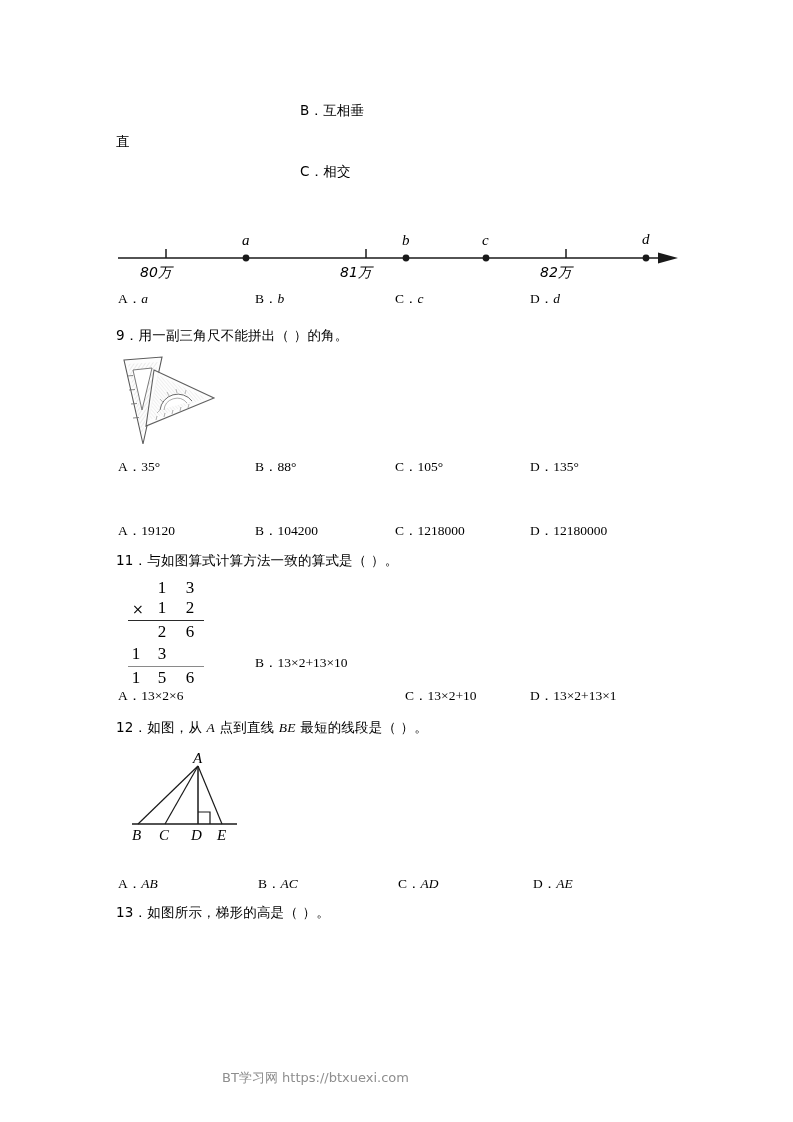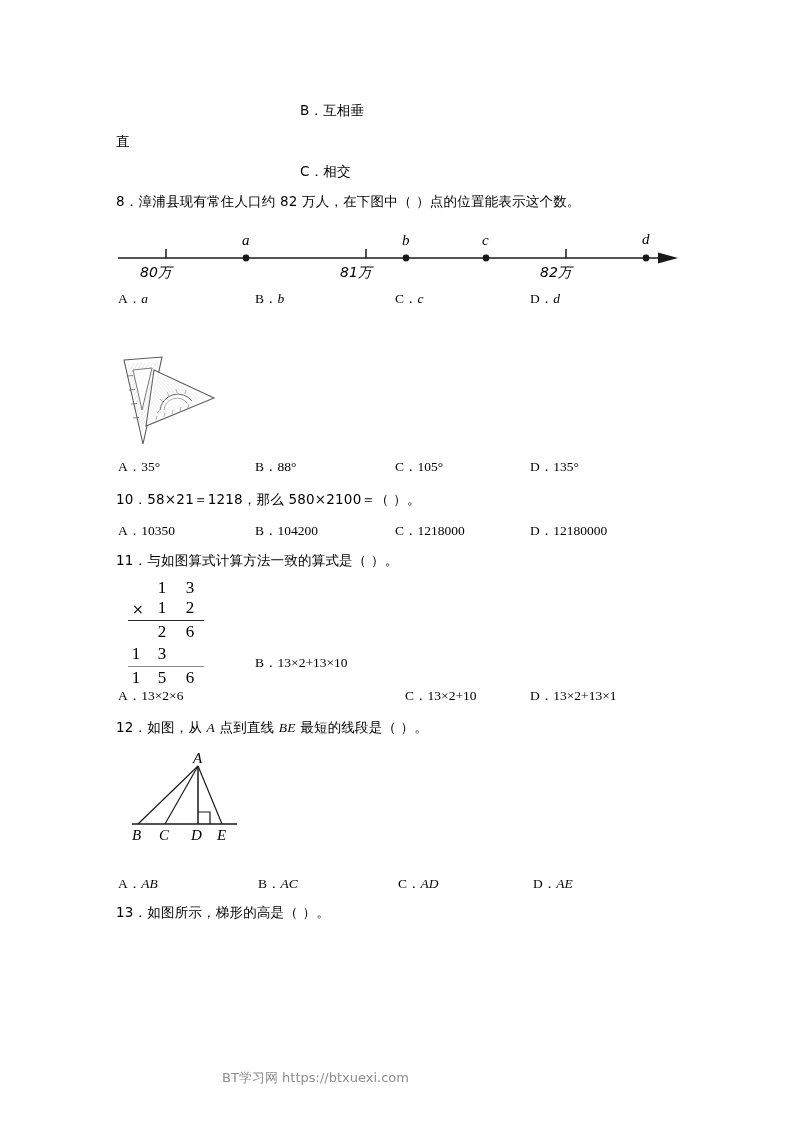--- a/index.html
+++ b/index.html
@@ -120,21 +120,20 @@
 <body>
 
 <div class="page">
 
   <div class="line cn" style="left:300px; top:102px;">B．互相垂</div>
 
   <div class="line cn" style="left:116px; top:133px;">直</div>
 
   <div class="line cn" style="left:300px; top:163px;">C．相交</div>
 
-  <div class="line cn" style="left:116px; top:193px;">8．漳浦县现有常住人口约 82 万人，在下图中（     ）点的位置能表示这个数。</div>
 
   <div id="numberline">
     <svg width="560" height="62" viewBox="0 0 560 62" xmlns="http://www.w3.org/2000/svg">
 
       <line x1="0" y1="30" x2="540" y2="30" stroke="#1a1a1a" stroke-width="1.6"></line>
 
       <polygon points="540,24.5 560,30 540,35.5" fill="#1a1a1a"></polygon>
 
       <line x1="48" y1="21" x2="48" y2="30" stroke="#1a1a1a" stroke-width="1.5"></line>
       <line x1="248" y1="21" x2="248" y2="30" stroke="#1a1a1a" stroke-width="1.5"></line>
@@ -162,20 +161,21 @@
   <div class="opt" style="left:255px; top:290px;">
     <span>B．</span><span class="ital">b</span>
   </div>
   <div class="opt" style="left:395px; top:290px;">
     <span>C．</span><span class="ital">c</span>
   </div>
   <div class="opt" style="left:530px; top:290px;">
     <span>D．</span><span class="ital">d</span>
   </div>
 
+  <div class="line cn" style="left:116px; top:327px;">9．用一副三角尺不能拼出（     ）的角。</div>
 
   <div id="rulers">
     <svg width="112" height="105" viewBox="0 0 112 105" xmlns="http://www.w3.org/2000/svg">
       <defs>
         <pattern id="hatch" width="3" height="3" patternUnits="userSpaceOnUse" patternTransform="rotate(35)">
           <line x1="0" y1="0" x2="0" y2="3" stroke="#9a9a9a" stroke-width="0.7"></line>
         </pattern>
         <pattern id="hatch2" width="2.6" height="2.6" patternUnits="userSpaceOnUse" patternTransform="rotate(-40)">
           <line x1="0" y1="0" x2="0" y2="2.6" stroke="#a8a8a8" stroke-width="0.6"></line>
         </pattern>
@@ -221,24 +221,23 @@
   <div class="opt" style="left:255px; top:458px;">
     <span>B．</span><span>88°</span>
   </div>
   <div class="opt" style="left:395px; top:458px;">
     <span>C．</span><span>105°</span>
   </div>
   <div class="opt" style="left:530px; top:458px;">
     <span>D．</span><span>135°</span>
   </div>
 
-  <div class="line cn" style="left:116px; top:491px;">10．58×21＝1218，那么 580×2100＝（     ）。</div>
 
   <div class="opt" style="left:118px; top:522px;">
-    <span>A．</span><span>10350</span>
+    <span>A．</span><span>19120</span>
   </div>
   <div class="opt" style="left:255px; top:522px;">
     <span>B．</span><span>104200</span>
   </div>
   <div class="opt" style="left:395px; top:522px;">
     <span>C．</span><span>1218000</span>
   </div>
   <div class="opt" style="left:530px; top:522px;">
     <span>D．</span><span>12180000</span>
   </div>

